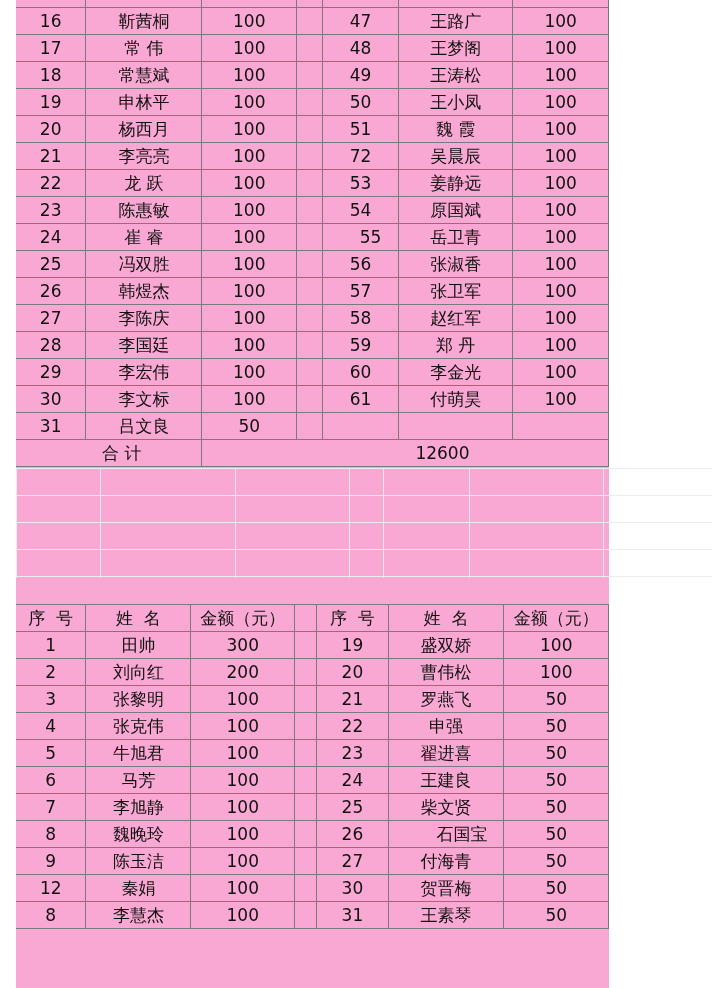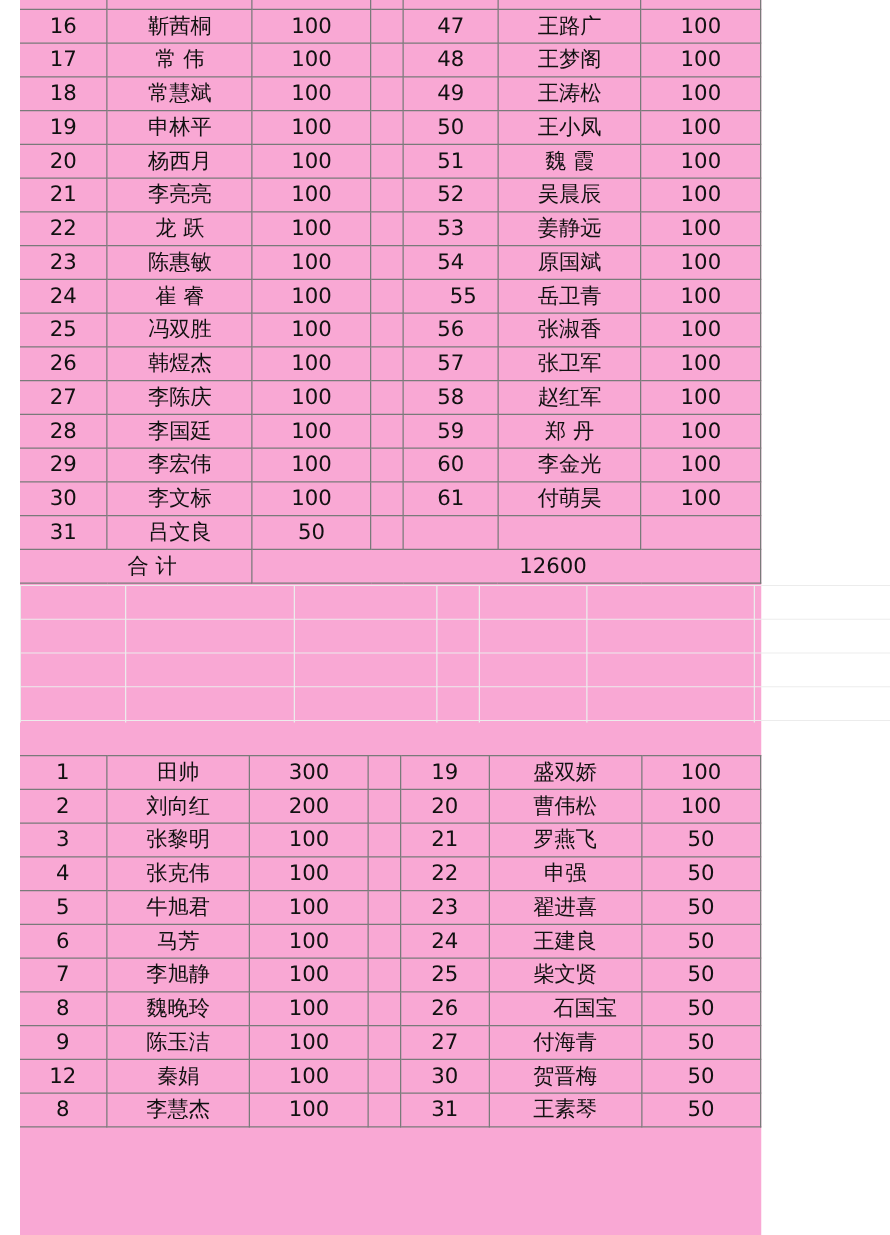--- a/index.html
+++ b/index.html
@@ -137,21 +137,21 @@
           <td class="spacer" style="white-space: pre;"></td>
           <td style="white-space: pre;">51</td>
           <td style="white-space: pre;">魏 霞</td>
           <td style="white-space: pre;">100</td>
         </tr>
         <tr>
           <td class="first" style="white-space: pre;">21</td>
           <td style="white-space: pre;">李亮亮</td>
           <td style="white-space: pre;">100</td>
           <td class="spacer" style="white-space: pre;"></td>
-          <td style="white-space: pre;">52</td>
+          <td style="white-space: pre;">72</td>
           <td style="white-space: pre;">吴晨辰</td>
           <td style="white-space: pre;">100</td>
         </tr>
         <tr>
           <td class="first" style="white-space: pre;">22</td>
           <td style="white-space: pre;">龙 跃</td>
           <td style="white-space: pre;">100</td>
           <td class="spacer" style="white-space: pre;"></td>
           <td style="white-space: pre;">53</td>
           <td style="white-space: pre;">姜静远</td>
@@ -259,20 +259,29 @@
     <colgroup>
       <col style="width:84px">
         <col style="width:135px">
         <col style="width:114px">
       <col style="width:34px">
       <col style="width:86px">
         <col style="width:134px">
         <col style="width:115px">
     </colgroup>
     <tbody id="bottomBody">
+      <tr class="header">
+        <td class="first" style="white-space:pre">序  号</td>
+        <td style="white-space:pre">姓  名</td>
+        <td>金额（元）</td>
+        <td class="spacer"></td>
+        <td style="white-space:pre">序  号</td>
+        <td style="white-space:pre">姓  名</td>
+        <td>金额（元）</td>
+      </tr>
     <tr>
           <td class="first" style="white-space: pre;">1</td>
           <td style="white-space: pre;">田帅</td>
           <td style="white-space: pre;">300</td>
           <td class="spacer" style="white-space: pre;"></td>
           <td style="white-space: pre;">19</td>
           <td style="white-space: pre;">盛双娇</td>
           <td style="white-space: pre;">100</td>
         </tr>
         <tr>

